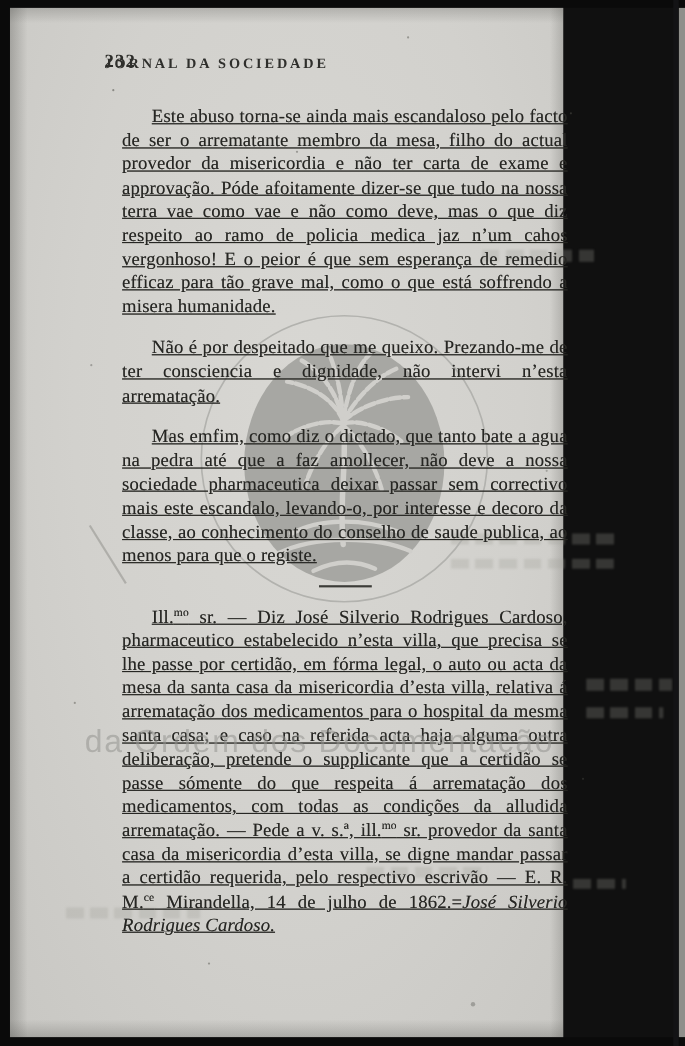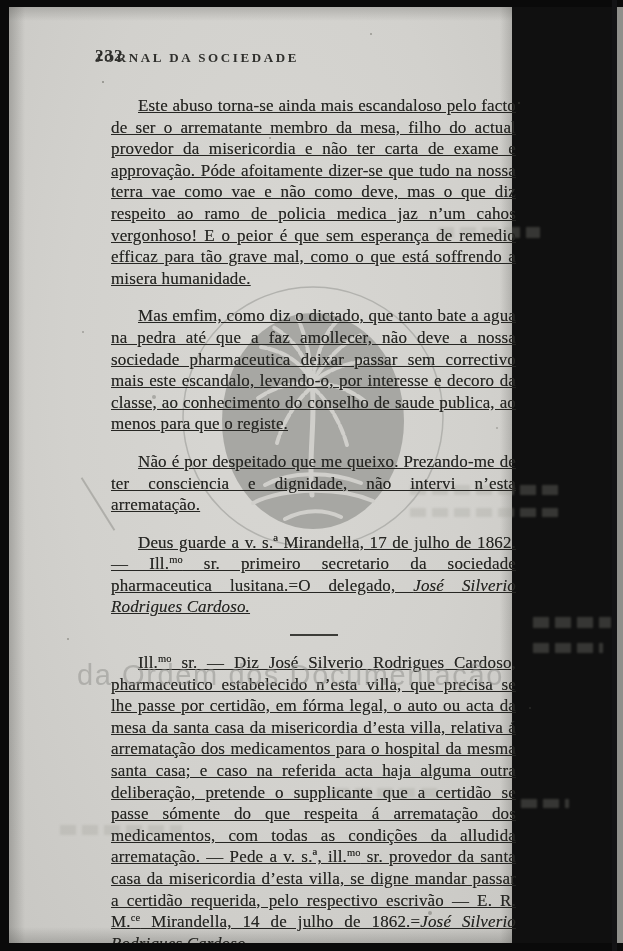--- a/index.html
+++ b/index.html
@@ -99,23 +99,22 @@
     <div class="smudge" style="left:512px;top:792px;width:48px;height:9px;"></div>
 
     <div class="specks"></div>
     <div class="crease"></div>
 
     <span class="pagenum">232</span>
     <span class="jtitle">JORNAL DA SOCIEDADE</span>
 
     <div id="bodytext">
       <p><span>Este abuso torna-se ainda mais escandaloso pelo facto de ser o arrematante membro da mesa, filho do actual provedor da misericordia e não ter carta de exame e approvação. Póde afoitamente dizer-se que tudo na nossa terra vae como vae e não como deve, mas o que diz respeito ao ramo de policia medica jaz n’um cahos vergonhoso! E o peior é que sem esperança de remedio efficaz para tão grave mal, como o que está soffrendo a misera humanidade.</span></p>
+      <p><span>Não é por despeitado que me queixo. Prezando-me de ter consciencia e dignidade, não intervi n’esta arrematação.</span></p>
       <p><span>Mas emfim, como diz o dictado, que tanto bate a agua na pedra até que a faz amollecer, não deve a nossa sociedade pharmaceutica deixar passar sem correctivo mais este escandalo, levando-o, por interesse e decoro da classe, ao conhecimento do conselho de saude publica, ao menos para que o registe.</span></p>
-      <p><span>Não é por despeitado que me queixo. Prezando-me de ter consciencia e dignidade, não intervi n’esta arrematação.</span></p>
-      <p><span>Deus guarde a v. s.ª Mirandella, 17 de julho de 1862. — Ill.</span><sup class="sup">mo</sup><span> sr. primeiro secretario da sociedade pharmaceutica lusitana.=O delegado, </span><span class="it">José Silverio Rodrigues Cardoso.</span></p>
 
       <div class="divider"></div>
 
       <p><span>Ill.</span><sup class="sup">mo</sup><span> sr. — Diz José Silverio Rodrigues Cardoso, pharmaceutico estabelecido n’esta villa, que precisa se lhe passe por certidão, em fórma legal, o auto ou acta da mesa da santa casa da misericordia d’esta villa, relativa á arrematação dos medicamentos para o hospital da mesma santa casa; e caso na referida acta haja alguma outra deliberação, pretende o supplicante que a certidão se passe sómente do que respeita á arrematação dos medicamentos, com todas as condições da alludida arrematação. — Pede a v. s.ª, ill.</span><sup class="sup">mo</sup><span> sr. provedor da santa casa da misericordia d’esta villa, se digne mandar passar a certidão requerida, pelo respectivo escrivão — E. R. M.</span><sup class="sup">ce</sup><span> Mirandella, 14 de julho de 1862.=</span><span class="it">José Silverio Rodrigues Cardoso.</span></p>
     </div>
 
     <div class="wm wm2">da Ordem dos Documentação</div>
   </div>
 
   <div class="f f-top"></div>

